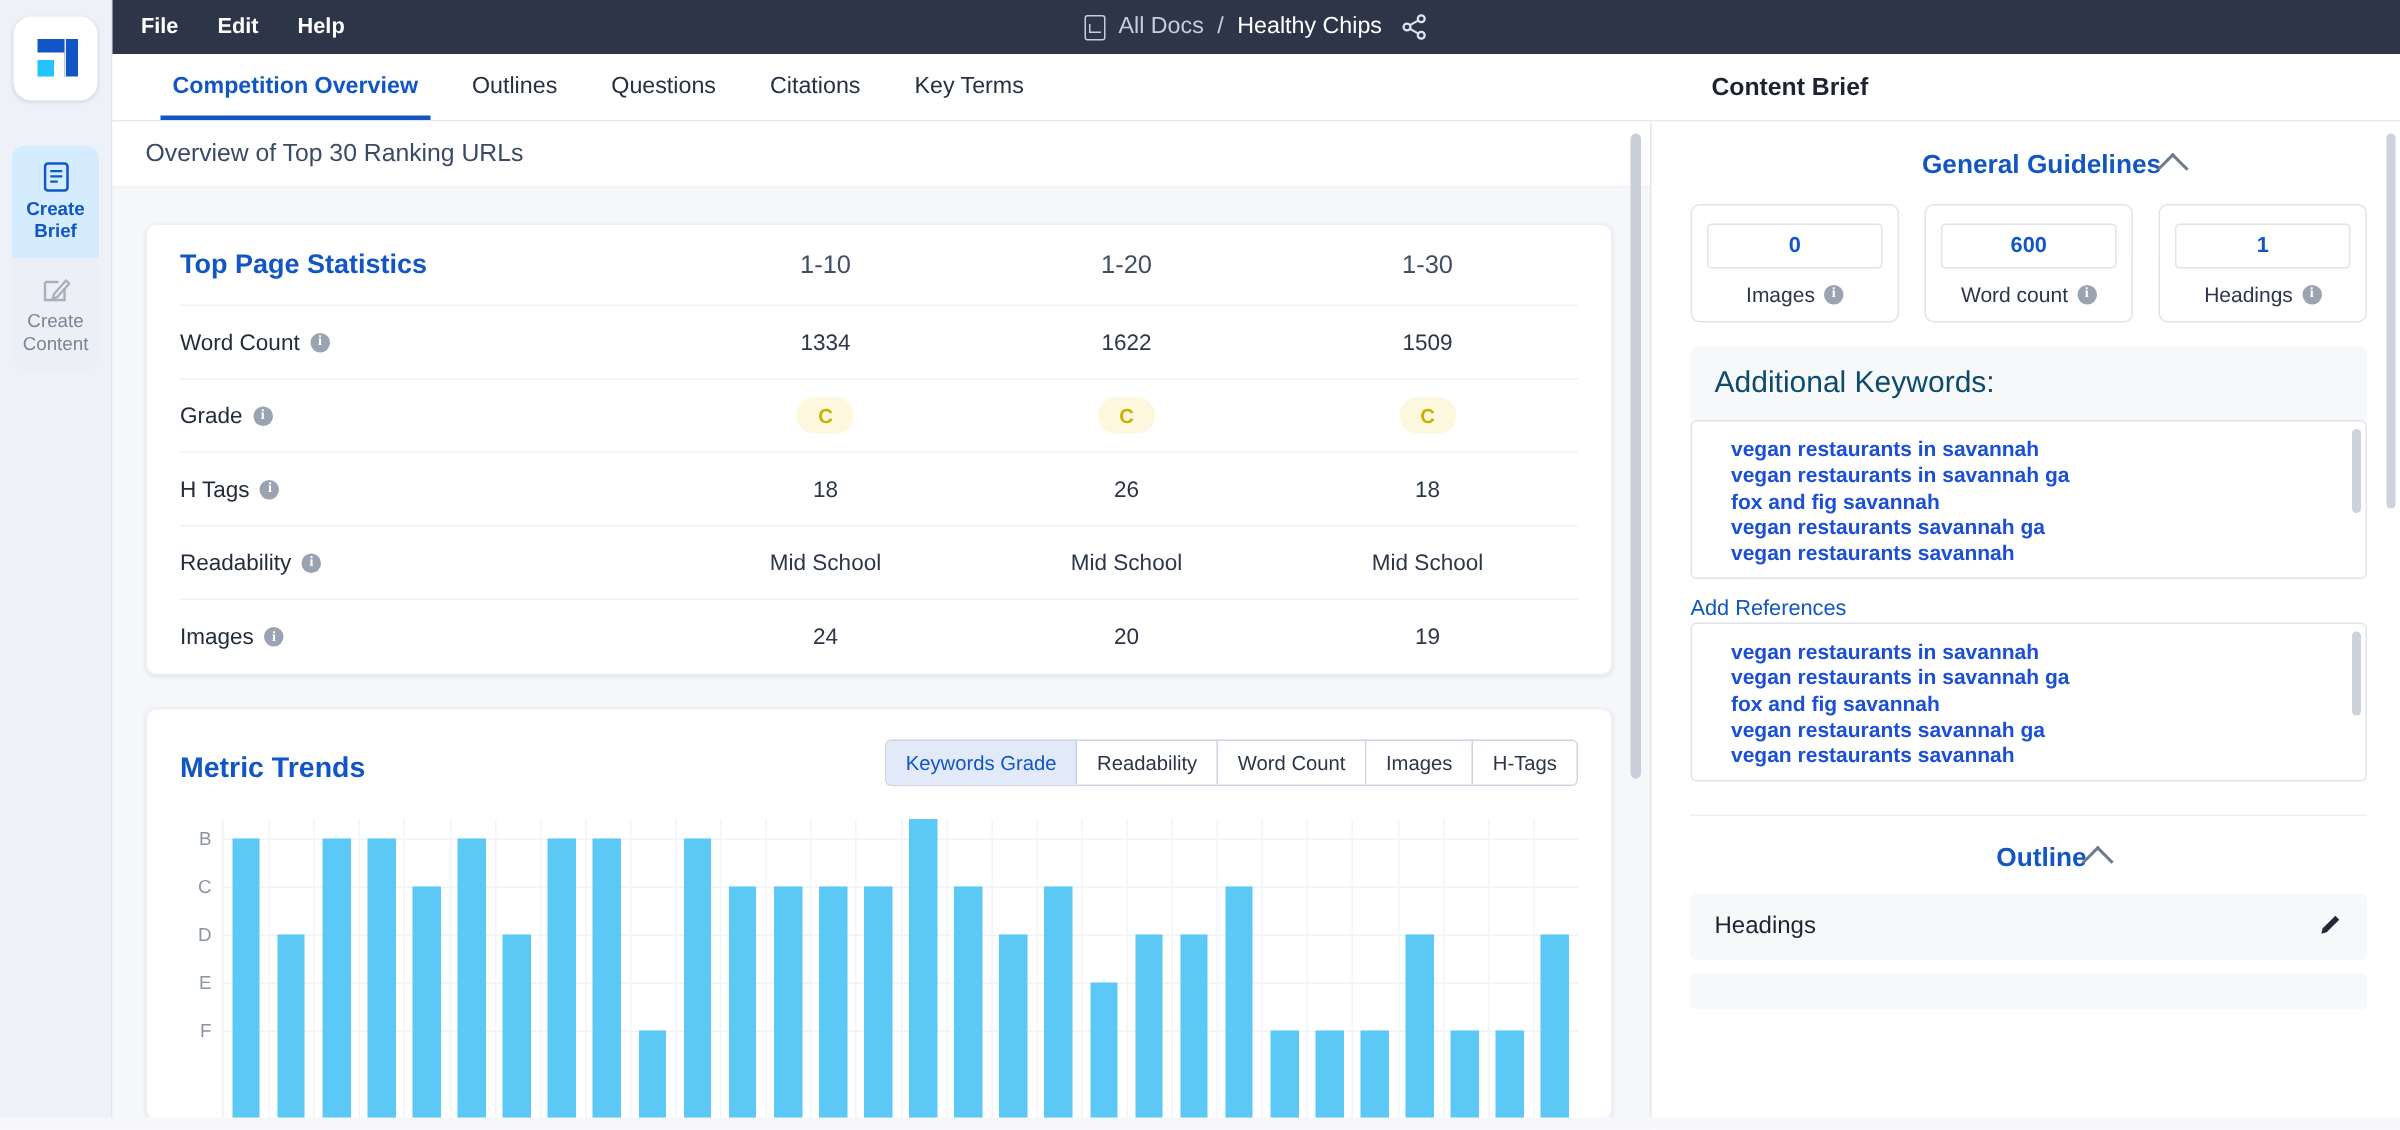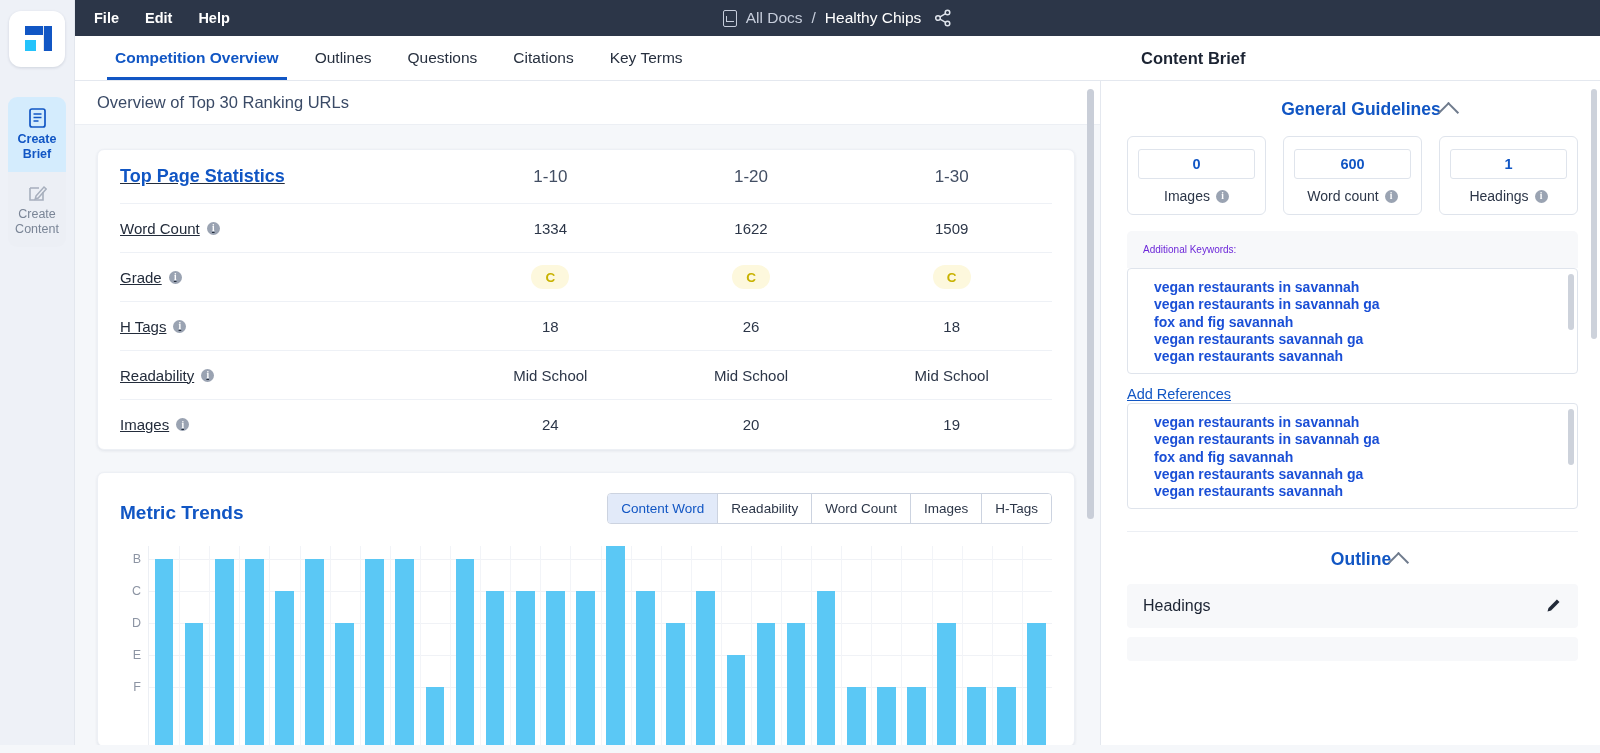--- a/index.html
+++ b/index.html
@@ -94,21 +94,21 @@
   .card {
     background:#ffffff; border-radius:7px; box-shadow:0 1px 3px rgba(30,45,80,.09);
     border:1px solid #edf0f5;
   }
 
   
   .stats { padding: 0 22px; }
   .srow { display:flex; align-items:center; height:49px; border-bottom:1px solid #eef1f6; }
   .srow.last { border-bottom:none; }
   .srow.header { height:54px; }
-  .scell-label { flex:0 0 330px; font-size:15px; color:#232c3b; display:flex; align-items:center; gap:7px;text-decoration:underline;}
+  .scell-label { flex:0 0 330px; font-size:15px; color:#232c3b; display:flex; align-items:center; gap:7px;}
   .scell { flex:1; text-align:center; font-size:15px; color:#2c3648; }
   .srow.header .scell { font-size:17px; color:#424e63; }
   .stats-title { font-size:18px; font-weight:700; color:#1156c4; }
   .info {
     width:13px;height:13px;border-radius:50%;background:#9aa3b2;color:#fff;
     font-size:9.5px;font-weight:700;display:inline-flex;align-items:center;justify-content:center;
     font-family:"Liberation Serif", serif; cursor:pointer;
   }
   .gbadge {
     display:inline-flex; align-items:center; justify-content:center;
@@ -166,31 +166,31 @@
   .gl-input {
     width:100%; border:1px solid #dfe4ec; border-radius:3px; height:30px;
     display:flex; align-items:center; justify-content:center;
     font-size:14.5px; font-weight:700; color:#1156c4;
   }
   .gl-label { margin-top:9px; font-size:14px; color:#2c3648; display:flex; align-items:center;
               justify-content:center; gap:6px; }
 
   .kw-head {
     margin-top:16px; background:#f7f8fa; border-radius:5px 5px 0 0; padding:13px 16px;
-    font-size:10px; color:#6d28d9;
+    font-size:20px; color:#0c4a6e;
   }
   .kw-box {
     border:1px solid #dfe4ec; border-radius:4px; height:106px; overflow:hidden;
     padding:10px 26px; position:relative; background:#fff;
   }
   .kw-item { color:#1a4fd6; font-size:14px; font-weight:700; line-height:17.3px; }
   .kw-sb { position:absolute; right:3px; top:5px; width:6px; height:56px; background:#cdd2db; border-radius:3px; }
 
   .addref { display:inline-block; margin-top:12px; font-size:14.5px; color:#1156c4;
-            text-decoration:underline; cursor:pointer; }
+            cursor:pointer; }
 
   .notes-head {
     margin-top:10px; background:#f7f8fa; border-radius:5px 5px 0 0; padding:13px 16px;
     font-size:15px; color:#1c2433;
   }
 
   .outline-sec { margin-top:22px; border-top:1px solid #eceff4; padding-top:17px; }
   .heading-row {
     margin-top:14px; background:#f7f8fa; border-radius:4px; height:44px;
     display:flex; align-items:center; justify-content:space-between; padding: 0 16px;
@@ -349,21 +349,21 @@
               <div class="scell">24</div>
               <div class="scell">20</div>
               <div class="scell">19</div>
             </div>
           </div>
 
           <div class="card trends">
             <div class="trends-head">
               <div class="trends-title">Metric Trends</div>
               <div class="seg">
-                <div class="seg-btn active">Content Word</div>
+                <div class="seg-btn active">Keywords Grade</div>
                 <div class="seg-btn">Readability</div>
                 <div class="seg-btn">Word Count</div>
                 <div class="seg-btn">Images</div>
                 <div class="seg-btn">H-Tags</div>
               </div>
             </div>
 
             <div class="chart">
               <div class="yaxis" id="yaxis">
                   <div class="ytick" style="top: 13px;">B</div>

